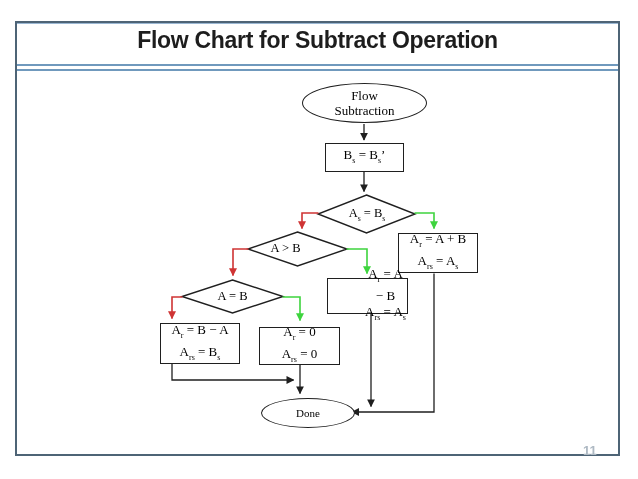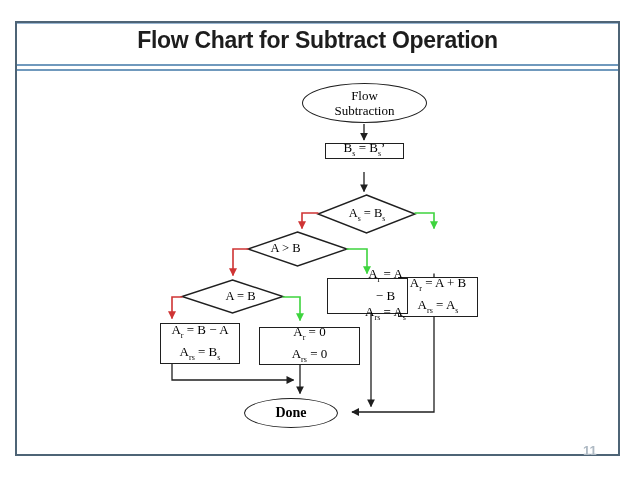--- a/index.html
+++ b/index.html
@@ -95,46 +95,46 @@
     <path class="stroke-green" marker-end="url(#ag)" d="M414.5,213 L434,213 L434,228.5"></path>
     <path class="stroke-green" marker-end="url(#ag)" d="M346.5,249 L367,249 L367,273.5"></path>
     <path class="stroke-green" marker-end="url(#ag)" d="M282.5,297 L300,297 L300,320.5"></path>
   </svg>
 
   <div class="shape oval" style="left:302px; top:83px; width:125px; height:40px; line-height:15px;">
     <span>Flow</span>
     <span>Subtraction</span>
   </div>
 
-  <div class="shape" style="left:325px; top:143px; width:79px; height:16px;">
+  <div class="shape" style="left:325px; top:143px; width:79px; height:29px;">
     <span>B<sub>s</sub> = B<sub>s</sub>’</span>
   </div>
 
   <div class="dlabel" style="left:318px; top:206px; width:98px;text-align:center;">A<sub>s</sub> = B<sub>s</sub></div>
   <div class="dlabel" style="left:236px; top:241px; width:99px;">A &gt; B</div>
-  <div class="dlabel" style="left:190px; top:289px; width:101px;">A = B</div>
+  <div class="dlabel" style="left:182px; top:289px; width:101px;">A = B</div>
 
-  <div class="shape" style="left:398px; top:233px; width:80px; height:40px;margin-top:44px;">
+  <div class="shape" style="left:398px; top:233px; width:80px; height:40px;">
     <span>A<sub>r</sub> = A + B</span>
     <span>A<sub>rs</sub> = A<sub>s</sub></span>
   </div>
 
   <div class="shape" style="left:327px; top:278px; width:81px; height:36px;padding-left:36px;">
     <span>A<sub>r</sub> = A − B</span>
     <span>A<sub>rs</sub> = A<sub>s</sub></span>
   </div>
 
   <div class="shape" style="left:132px; top:323px; width:80px; height:41px;margin-left:28px;">
     <span>A<sub>r</sub> = B − A</span>
     <span>A<sub>rs</sub> = B<sub>s</sub></span>
   </div>
 
-  <div class="shape" style="left:259px; top:327px; width:101px; height:38px;">
+  <div class="shape" style="left:259px; top:327px; width:81px; height:38px;">
     <span>A<sub>r</sub> = 0</span>
     <span>A<sub>rs</sub> = 0</span>
   </div>
 
-  <div class="shape oval" style="left:244px; top:398px; width:94px; height:30px; font-size:14px;font-weight:bold;">
+  <div class="shape oval" style="left:261px; top:398px; width:94px; height:30px; font-size:11px;">
     <span>Done</span>
   </div>
 
   <div class="pagenum">11</div>
 </div>
 
 </body></html>

